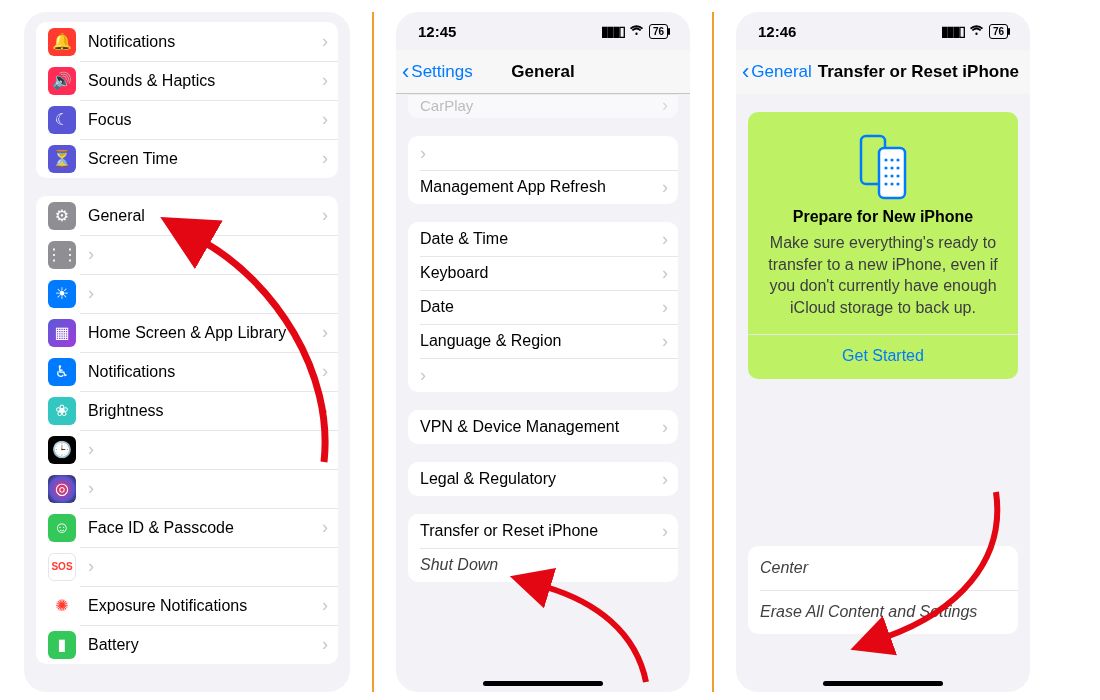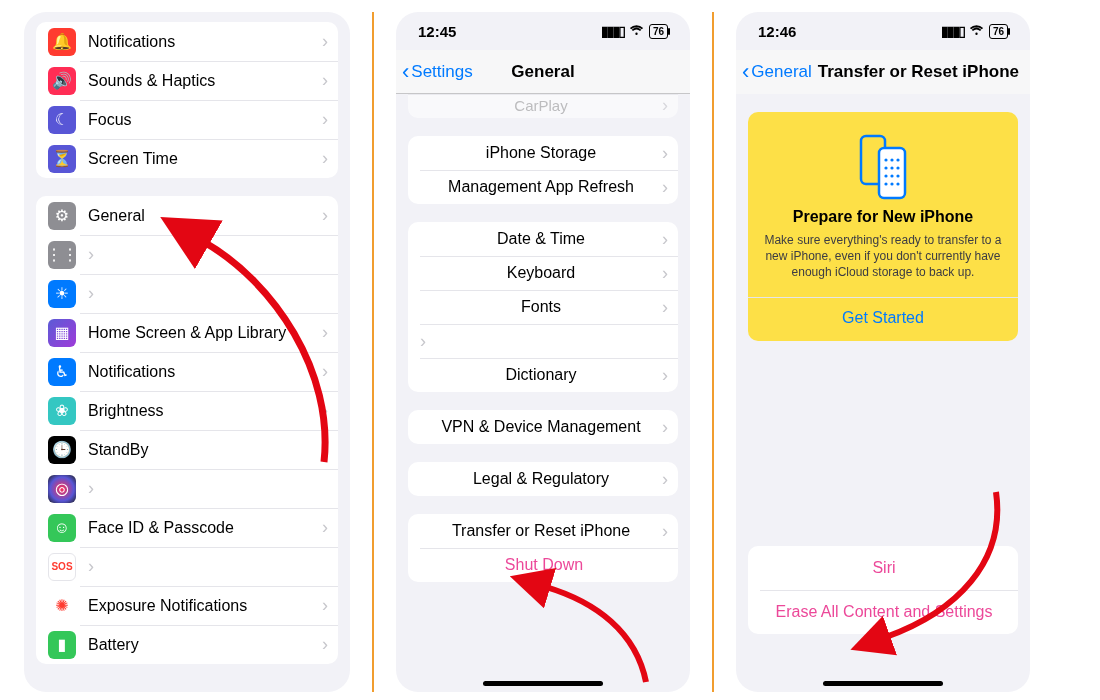--- a/index.html
+++ b/index.html
@@ -93,21 +93,21 @@
 
   
   .scroll { height: calc(100% - 0px); overflow:hidden;}
   .group {
     margin: 18px 12px;
     background: #fff;
     border-radius: 10px;
     overflow: hidden;
   }
   .p2 .group,
-  .p3 .group { margin: 18px 12px; text-align: center; }
+  .p3 .group { margin: 18px 12px; }
   .group.tight-top { margin-top: 10px; }
   .group.flush-top { margin-top:0; border-top-left-radius:0; border-top-right-radius:0;}
   .row {
     display: flex;
     align-items: center;
     min-height: 34px;
     padding-left: 12px;
     padding-right: 10px;
     position: relative;
   }
@@ -130,58 +130,58 @@
     flex: none;
     display:flex; align-items:center; justify-content:center;
     color:#fff;
     font-size:16px;
   }
   .label {
     font-size: 16px;
     color: #000;
     flex: 1;
   }
-  .label.link { color:#ec4899; }
+  .label.link { color:#404040;font-style:italic; }
   .chev {
     color: #c7c7cc;
     font-size: 18px;
   }
   
   .home {
     position:absolute;
     bottom:6px;
     left:50%;
     transform:translateX(-50%);
     width:120px;
     height:5px;
     border-radius:3px;
     background:#000;
   }
 
   
   .card {
     margin: 18px 12px;
-    background:#fde047;
+    background:#bef264;
     border-radius:10px;
     padding:18px 14px 14px;
   }
   .card .illus {
     width:60px; height:70px; margin:0 auto 8px;
     position:relative;
   }
   .card .illus svg { width:100%; height:100%; }
   .card h4 {
     margin:6px 0 6px;
     font-size:16px;
     font-weight:600;
     text-align:center;
   }
   .card p {
     margin:0;
-    font-size:12px;
+    font-size:16px;
     line-height:1.35;
     text-align:center;
     color:#3c3c43;
   }
   .card .divline {
     height:.5px; background:#e5e5ea;
     margin:16px -14px 0;
   }
   .card .cta {
     text-align:center;
@@ -255,21 +255,20 @@
             <span class="label">Notifications</span>
             <span class="chev">›</span>
           </div>
           <div class="row" style="min-height: 39px;">
             <span class="icon" style="background: rgb(52, 199, 194);">❀</span>
             <span class="label">Brightness</span>
             <span class="chev">›</span>
           </div>
           <div class="row" style="min-height: 39px;">
             <span class="icon" style="background: rgb(0, 0, 0);">🕒</span>
-            <span class="label">StandBy</span>
             <span class="chev">›</span>
           </div>
           <div class="row" style="min-height: 39px;">
             <span class="icon" style="background: radial-gradient(circle, rgb(255, 45, 85), rgb(88, 86, 214) 60%, rgb(28, 28, 30) 100%);">◎</span>
             <span class="chev">›</span>
           </div>
           <div class="row" style="min-height: 39px;">
             <span class="icon" style="background: rgb(52, 199, 89);">☺</span>
             <span class="label">Face ID &amp; Passcode</span>
             <span class="chev">›</span>
@@ -328,46 +327,45 @@
 
     <div class="group flush-top" style="margin-top:0; margin-bottom:0; border-top:.5px solid #e5e5ea; opacity:.6;">
       <div class="row" style="min-height:22px; padding-top:0; padding-bottom:2px;">
         <span class="label" style="color:#999; font-size:15px;">CarPlay</span>
         <span class="chev">›</span>
       </div>
     </div>
 
     <div class="group">
         <div class="row">
-          <span class="label">iPhone Storage</span>
           <span class="chev">›</span>
         </div>
         <div class="row">
           <span class="label">Management App Refresh</span>
           <span class="chev">›</span>
         </div>
       </div>
     <div class="group">
         <div class="row">
           <span class="label">Date &amp; Time</span>
           <span class="chev">›</span>
         </div>
         <div class="row">
           <span class="label">Keyboard</span>
           <span class="chev">›</span>
         </div>
         <div class="row">
-          <span class="label">Fonts</span>
-          <span class="chev">›</span>
-        </div>
-        <div class="row">
-          <span class="chev">›</span>
-        </div>
-        <div class="row">
-          <span class="label">Dictionary</span>
+          <span class="label">Date</span>
+          <span class="chev">›</span>
+        </div>
+        <div class="row">
+          <span class="label">Language &amp; Region</span>
+          <span class="chev">›</span>
+        </div>
+        <div class="row">
           <span class="chev">›</span>
         </div>
       </div>
     <div class="group">
         <div class="row">
           <span class="label">VPN &amp; Device Management</span>
           <span class="chev">›</span>
         </div>
       </div>
     <div class="group">
@@ -445,21 +443,21 @@
       </div>
       <h4>Prepare for New iPhone</h4>
       <p>Make sure everything's ready to transfer to a new iPhone, even if you don't currently have enough iCloud storage to back up.</p>
       <div class="divline"></div>
       <div class="cta">Get Started</div>
     </div>
 
     <div class="bottom-group">
       <div class="group">
           <div class="row" style="min-height: 44px;">
-            <span class="label link">Siri</span>
+            <span class="label link">Center</span>
           </div>
           <div class="row" style="min-height: 44px;">
             <span class="label link">Erase All Content and Settings</span>
           </div>
         </div>
     </div>
 
     <div class="home"></div>
 
     <svg class="anno" style="left:130px; top:470px; width:160px; height:170px;">

